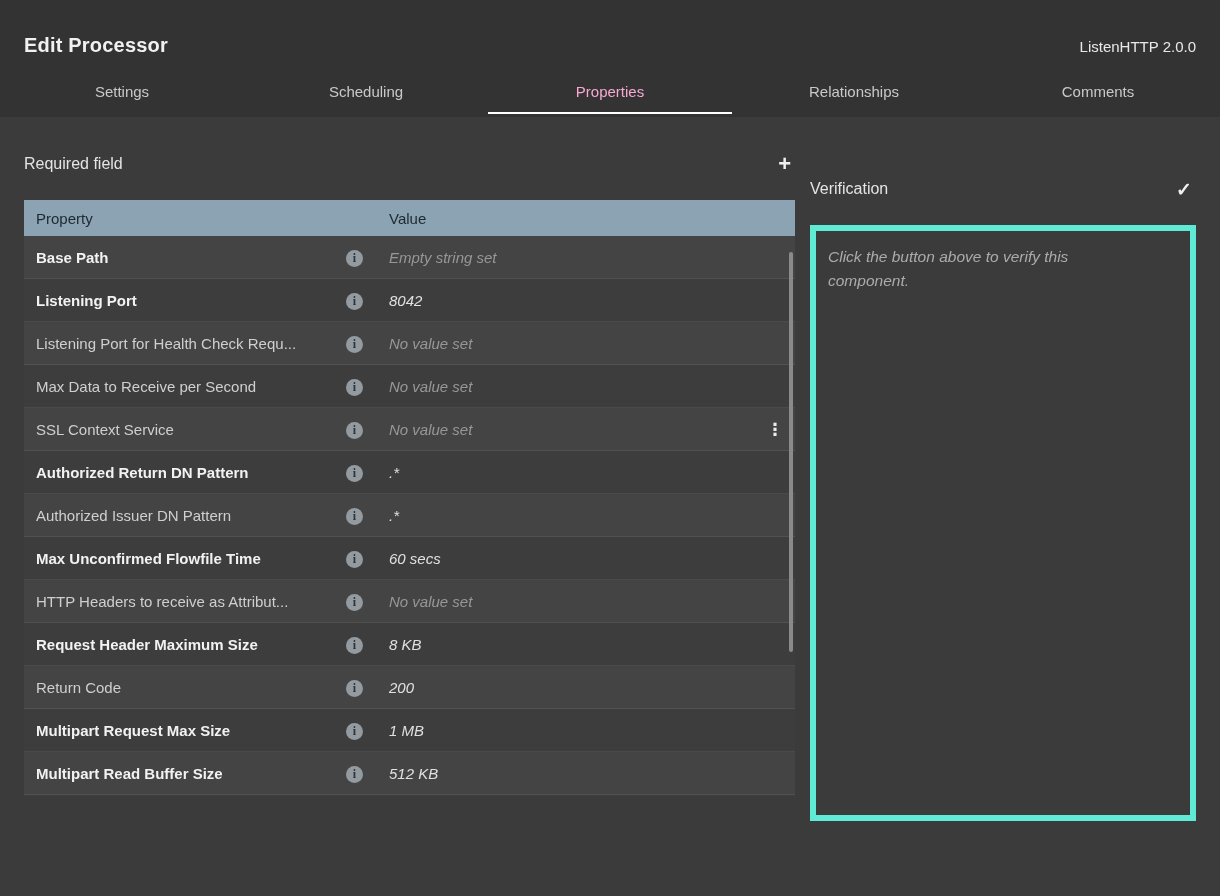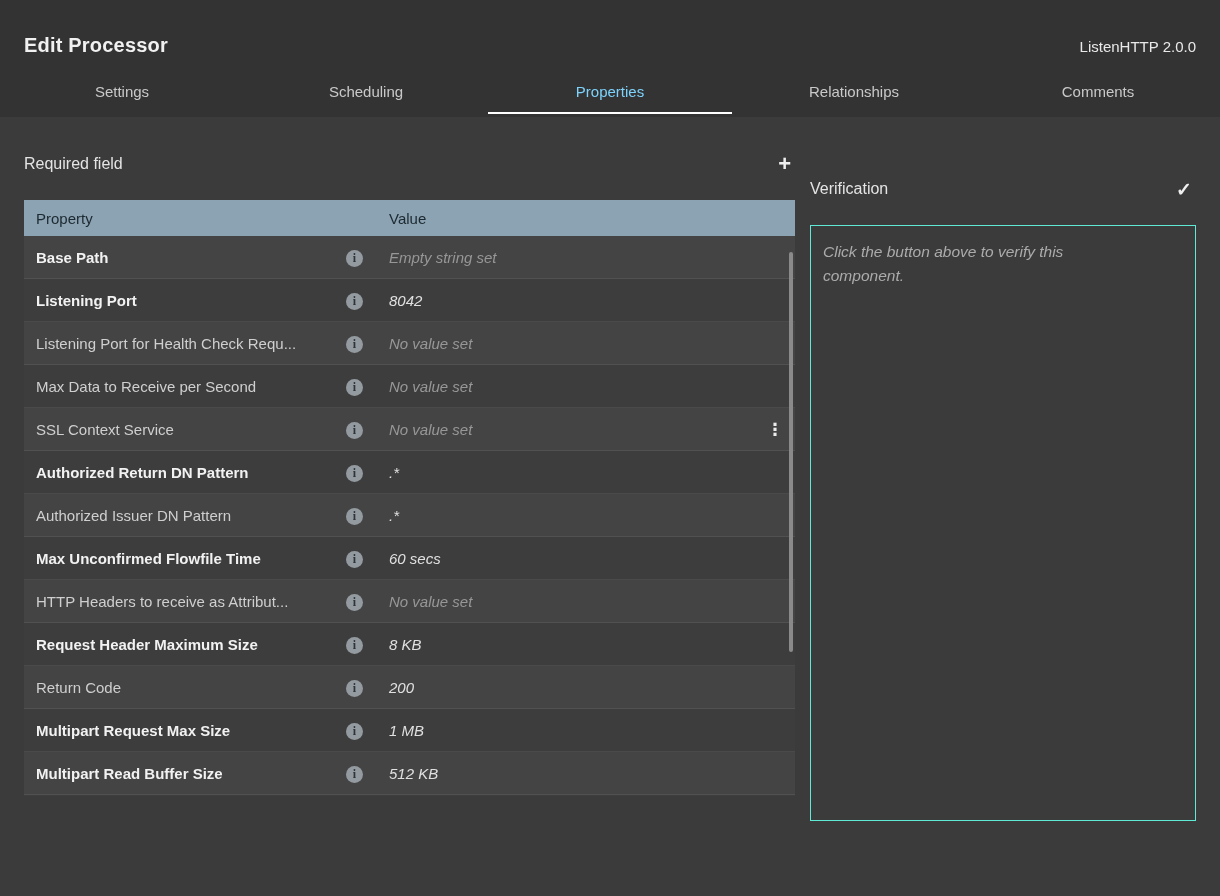--- a/index.html
+++ b/index.html
@@ -14,21 +14,21 @@
     display:flex; justify-content:space-between; align-items:baseline;
     padding:34px 24px 0 24px;
   }
   .page-title { font-size:20px; font-weight:700; color:#f1f1f1; letter-spacing:.2px; }
   .version { font-size:15px; color:#e9e9e9; }
   .tabs { display:flex; height:42px; margin-top:15px; }
   .tab {
     flex:1; text-align:center; font-size:15px; color:#c9c9c9;
     line-height:40px; position:relative; cursor:pointer;
   }
-  .tab.active { color:#7dd3fc; }
+  .tab.active { color:#f9a8d4; }
   .tab.active::after {
     content:""; position:absolute; left:0; right:0; bottom:0;
     height:2px; background:#ffffff;
   }
   .main { display:flex; gap:15px; padding:0 24px; margin-top:35px; }
   .panel-left { width:771px; flex:none; }
   .panel-right { flex:1; min-width:0;margin-top:25px; }
   .section-head {
     display:flex; justify-content:space-between; align-items:center;
     height:24px; margin-bottom:24px;
@@ -65,21 +65,21 @@
   .cell-value { color:#e0e0e0; padding-left:13px; white-space:nowrap; overflow:hidden;font-style:italic; }
   .cell-value.ph { color:#979797; font-style:italic; }
   .cell-menu { text-align:center; }
   .kebab { color:#ececec; font-size:17px; font-weight:700; cursor:pointer; }
   .scroll-thumb {
     position:absolute; top:52px; right:2px; width:4px; height:400px;
     background:#8a8a8a; border-radius:2px; cursor:pointer;
   }
 
   .verify-panel {
-    border:1px solid #5eead4; height:596px; padding:14px 4px 14px 12px;
+    border:6px solid #5eead4; height:596px; padding:14px 4px 14px 12px;
   }
   .verify-msg {
     color:#ababab; font-style:italic; font-size:15.5px; line-height:1.55;
     max-width:320px;
   }
 
   .footer {
     display:flex; justify-content:flex-end; align-items:center;
     gap:28px; padding:0 24px; margin-top:46px;
   }

